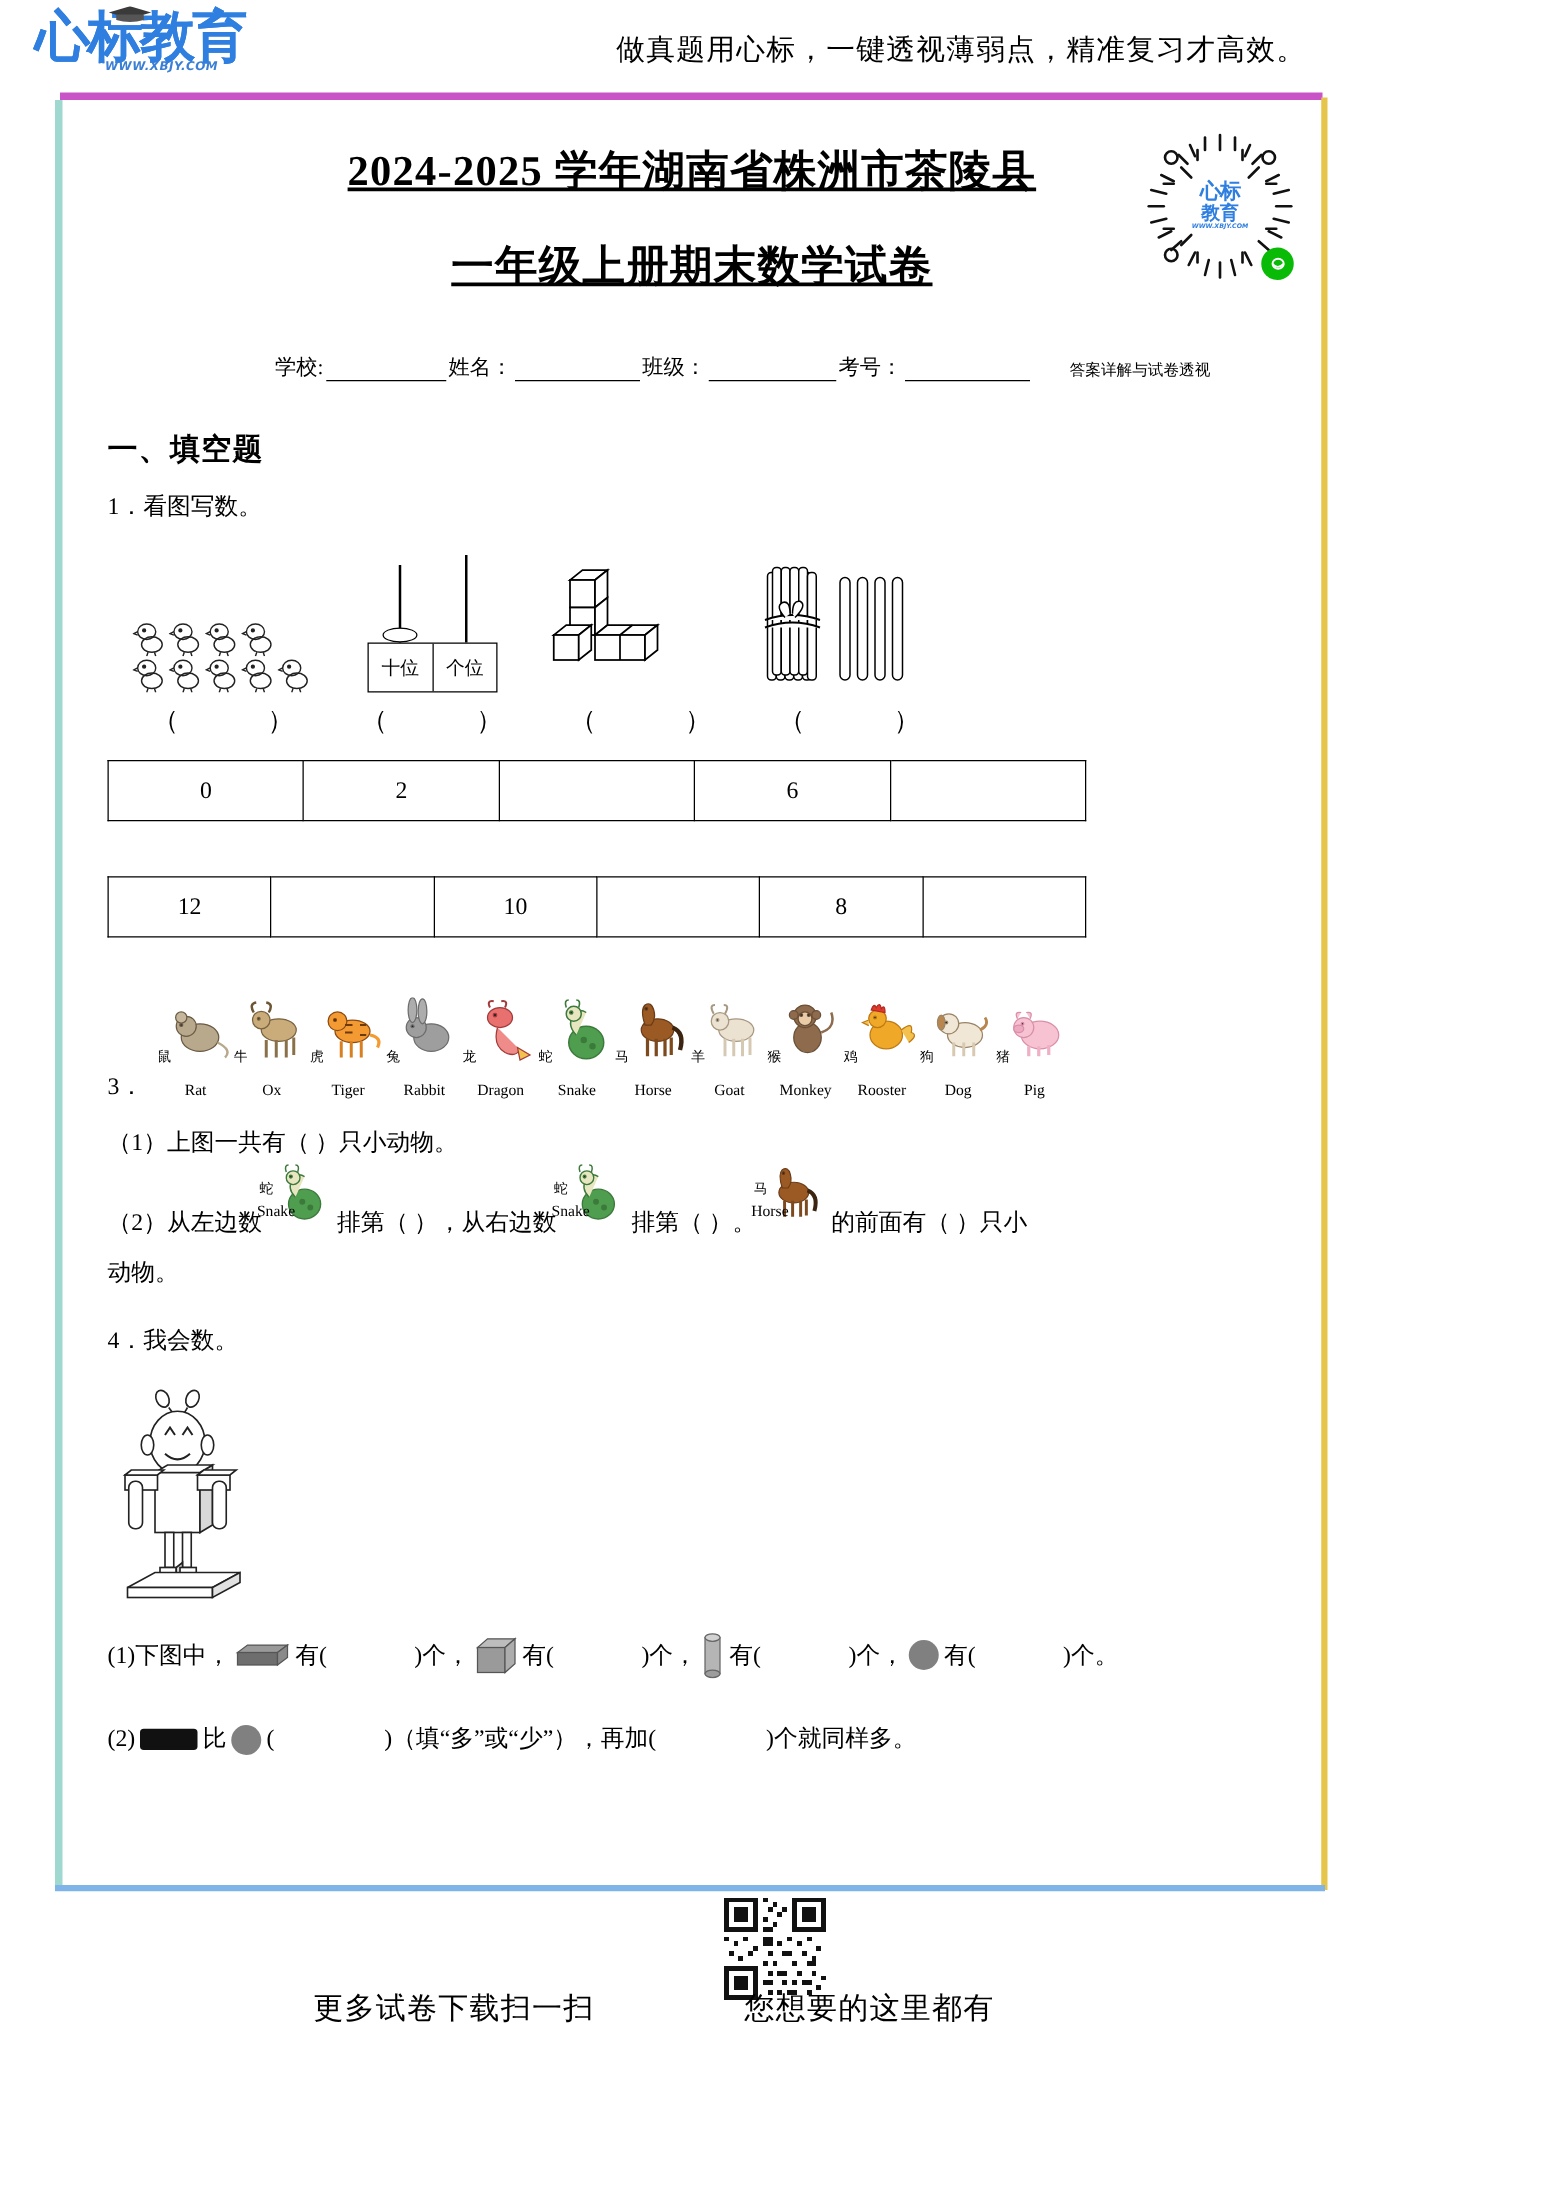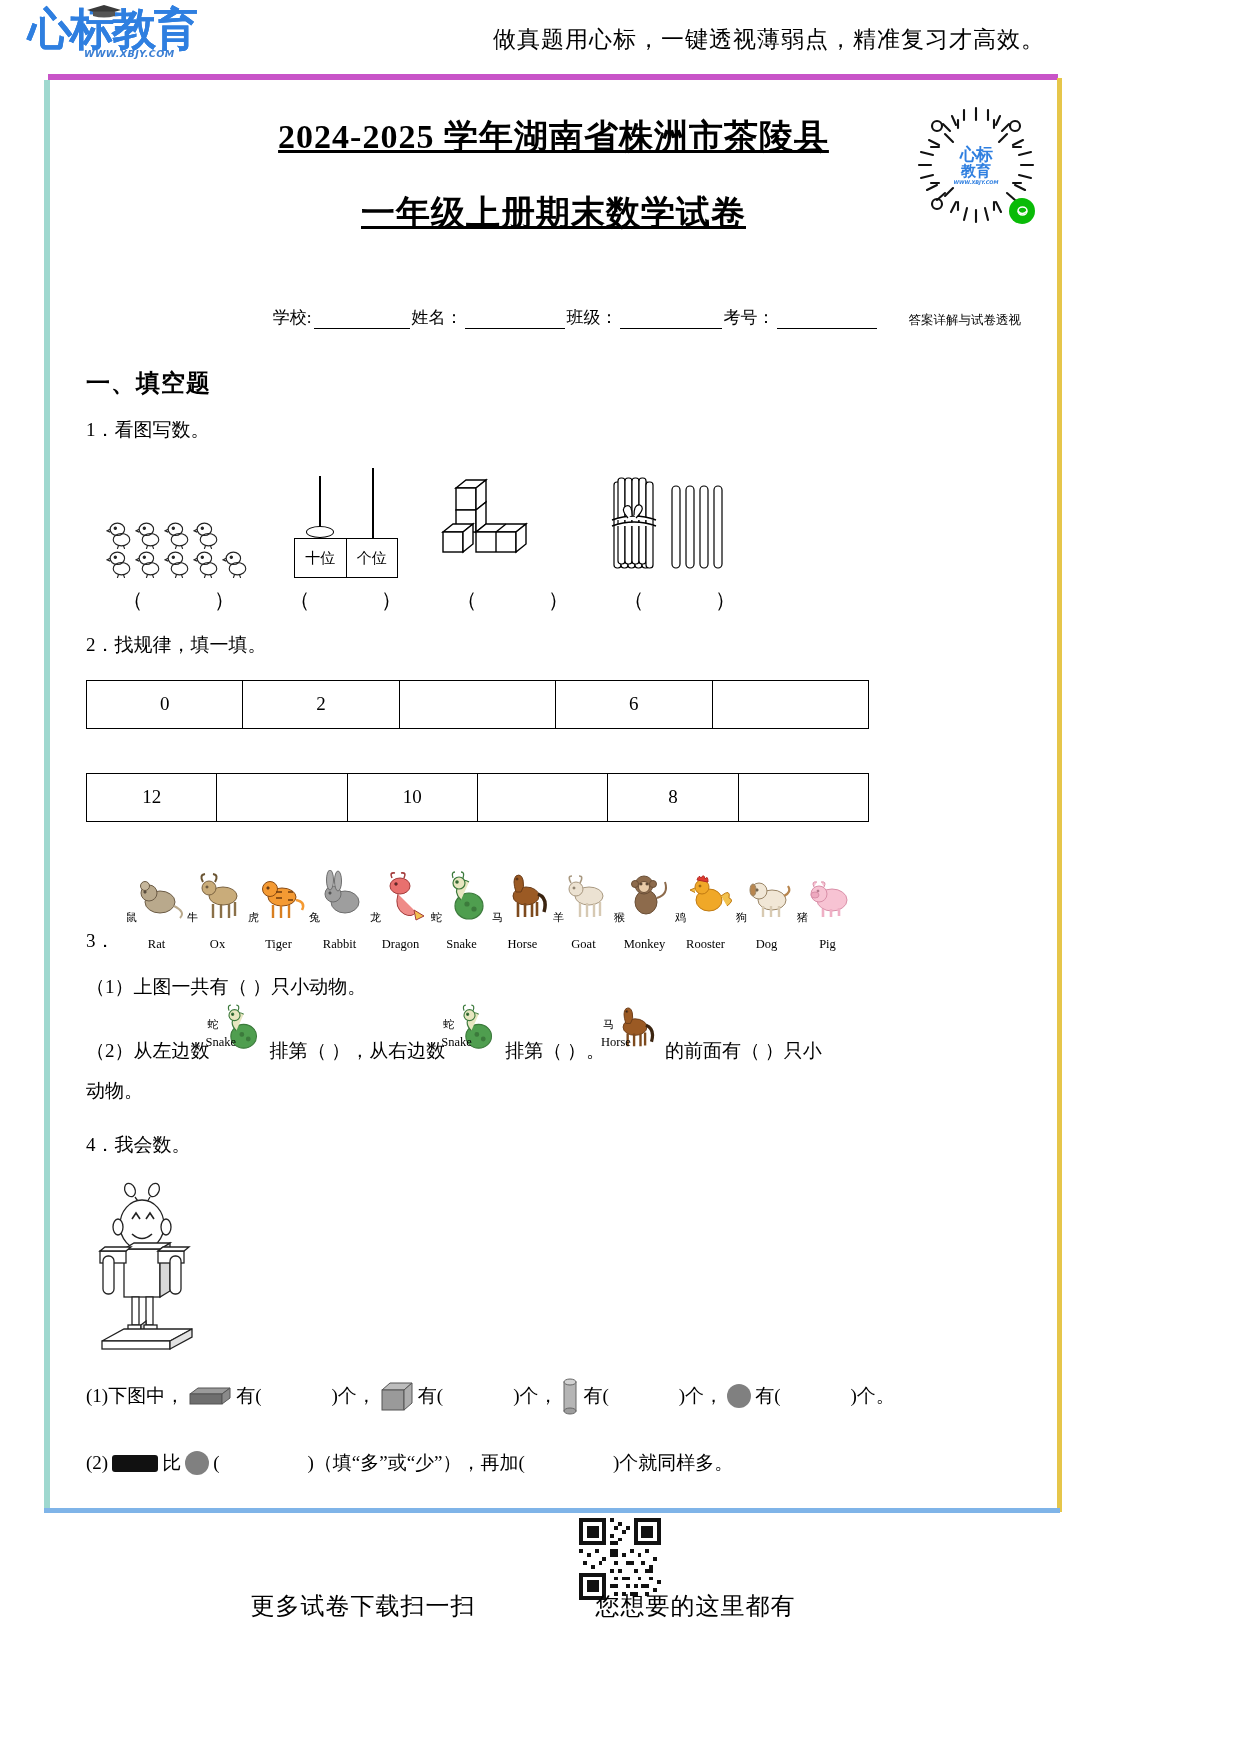--- a/index.html
+++ b/index.html
@@ -120,27 +120,26 @@
   .qr-center-txt .l2{ font-size:15px; }
   .qr-center-txt .l3{ font-size:5px; font-style:italic;}
   .qr-wechat{
     position:absolute; right:2px; bottom:2px;
     width:26px;height:26px;border-radius:50%;
     background:#09bb07;
     display:flex;align-items:center;justify-content:center;
   }
 
   .info-line{
-    margin-top:70px;
+    margin-top:46px;
     font-size:17px;
     display:flex;
     align-items:flex-end;
     padding-left:134px;
     white-space:nowrap;
-    justify-content:flex-end;
   }
   .blank-u{
     display:inline-block;
     border-bottom:1.6px solid #000;
     height:17px;
     margin:0 2px;
   }
   .u1{ width:96px; }
   .u2{ width:100px; }
   .u3{ width:102px; }
@@ -629,21 +628,20 @@
     <div class="paren p3">
       <span>（</span>
       <span>）</span>
     </div>
     <div class="paren p4">
       <span>（</span>
       <span>）</span>
     </div>
   </div>
 
-  <div class="q">2．找规律，填一填。</div>
 
   <table class="num-table t1">
     <tbody>
         <tr>
       <td>0</td>
       <td>2</td>
       <td></td>
       <td>6</td>
       <td></td>
     </tr>

